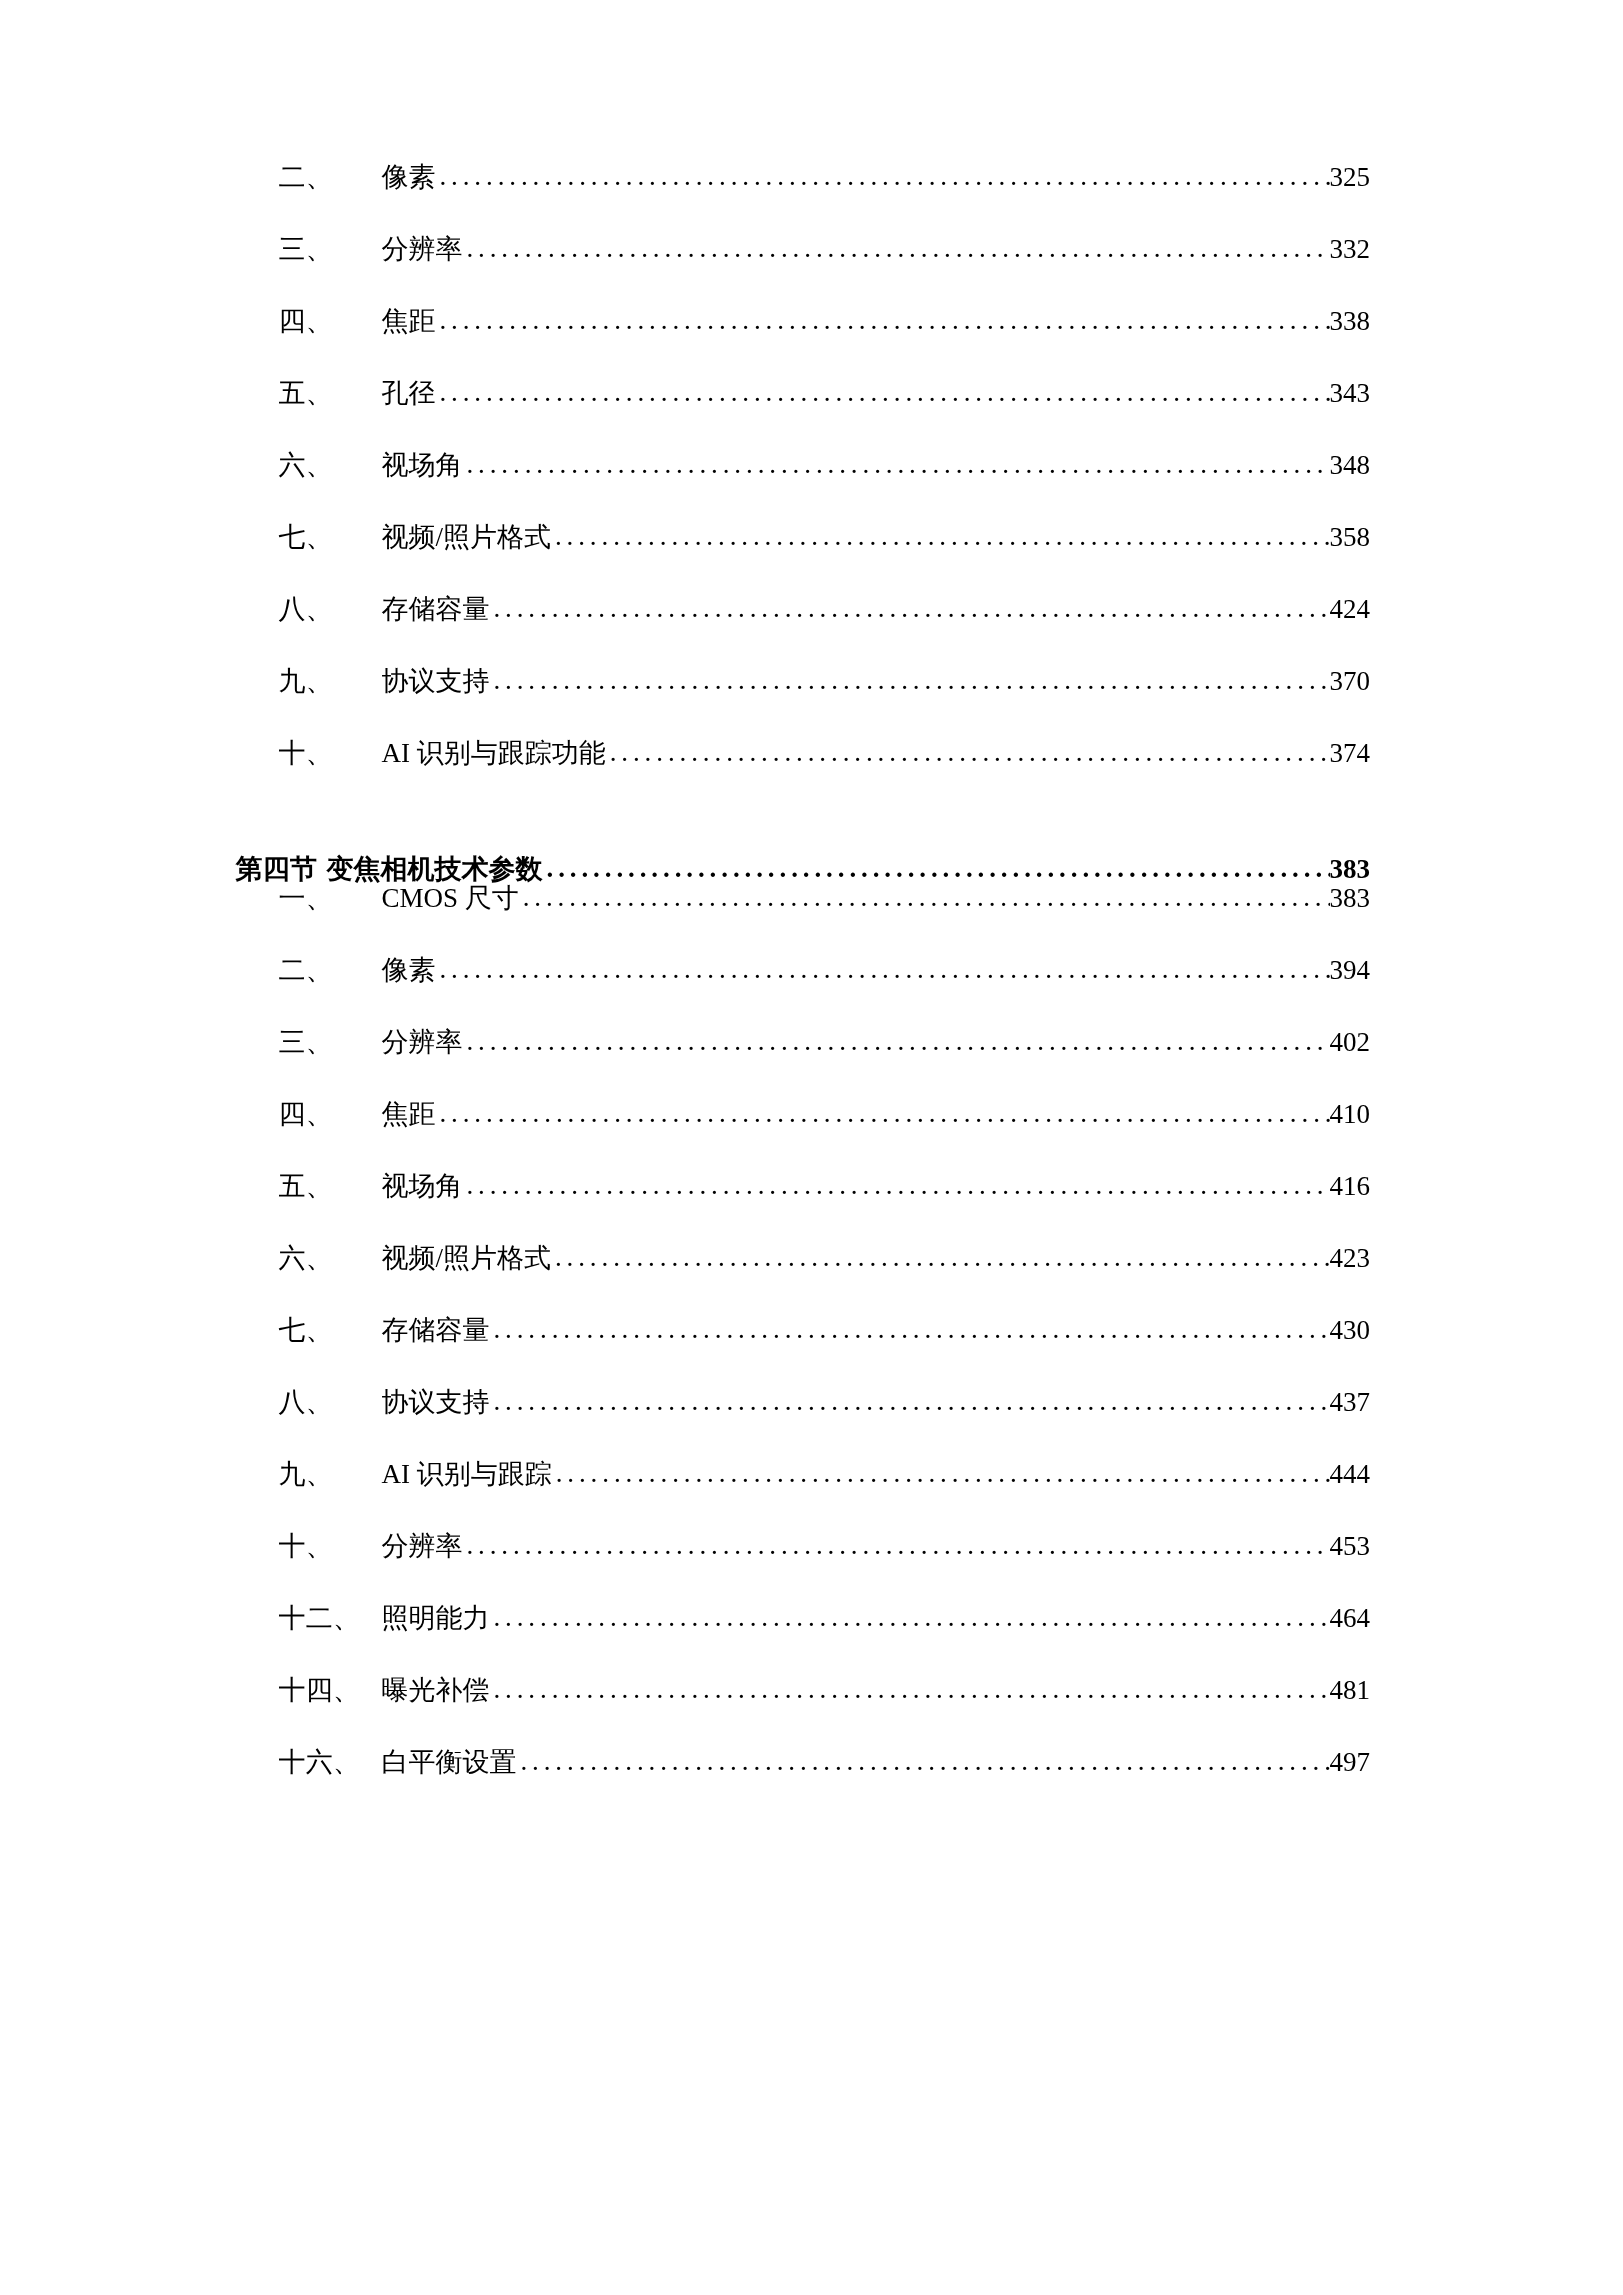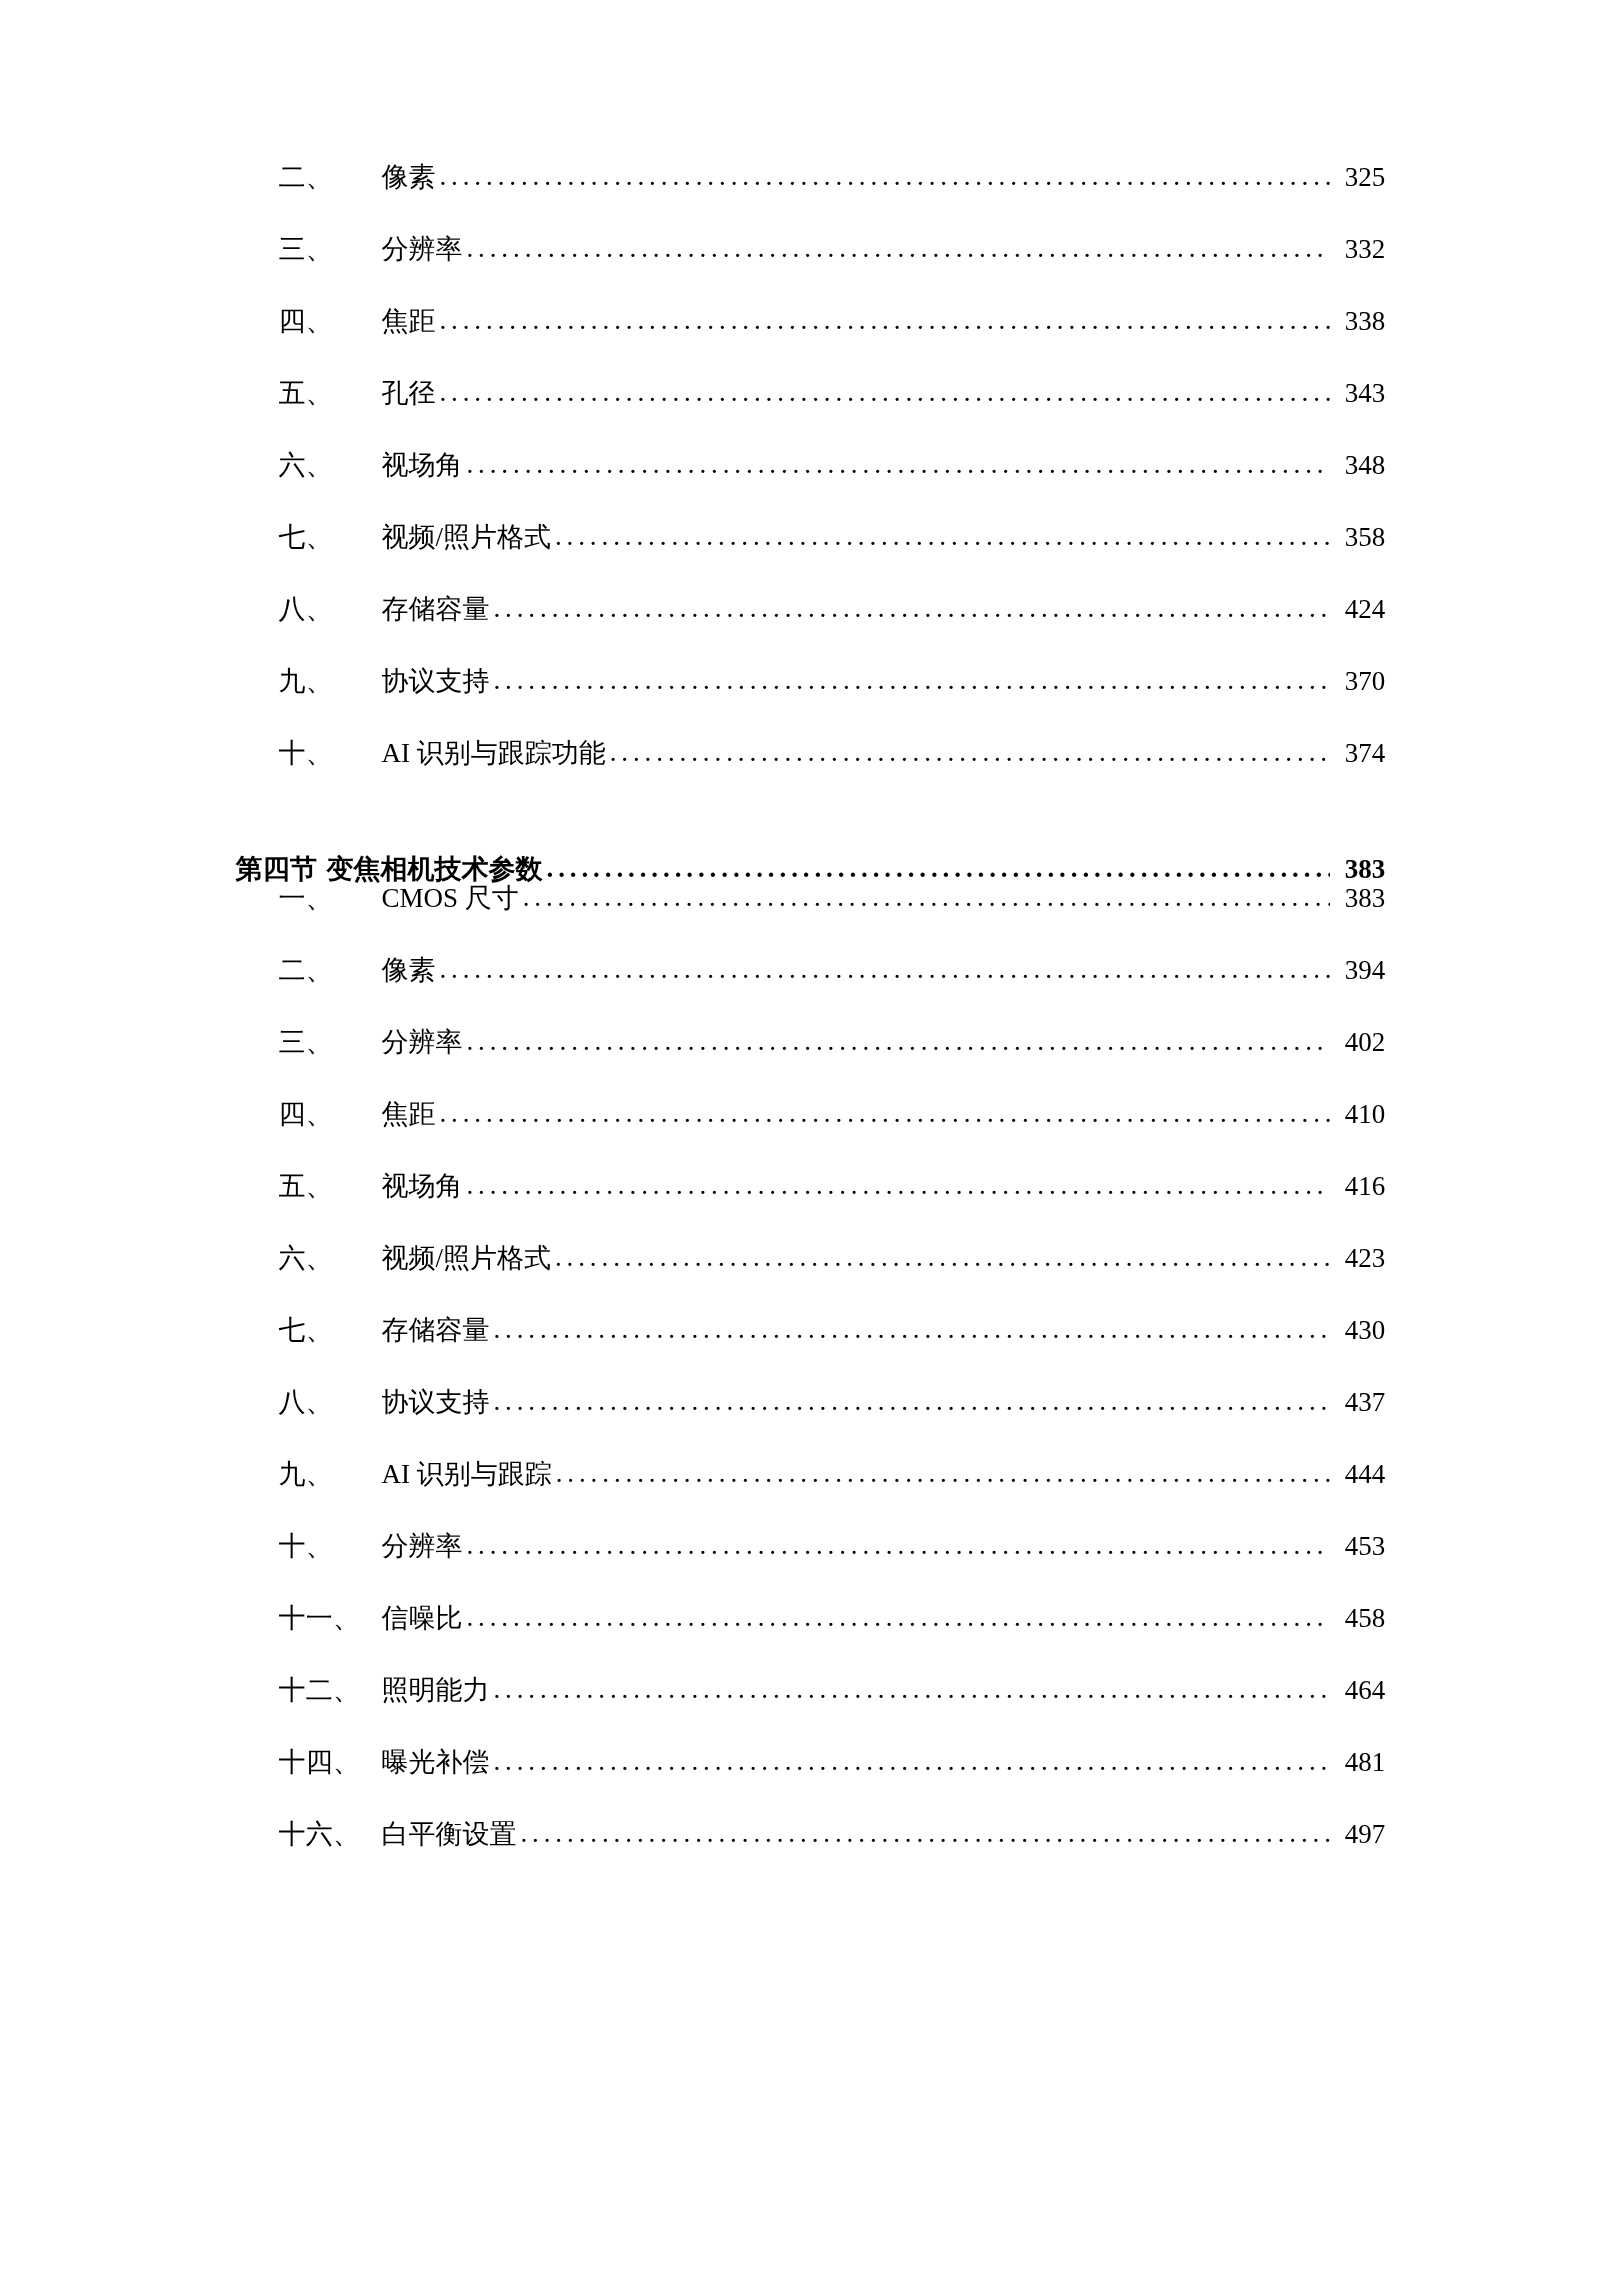--- a/index.html
+++ b/index.html
@@ -72,21 +72,21 @@
     color: #000;
     position: relative;
     top: -1.3px;
   }
   .leader::after {
     content: "..................................................................................................................................";
   }
   .page-no {
     flex: 0 0 auto;
     width: 71px;
-    text-align: center;
+    text-align: left;
     white-space: nowrap;
     font-family: "Liberation Serif", "DejaVu Serif", serif;
   }
   .lvl-section .page-no {
     font-weight: bold;
   }
 </style>
 </head>
 <body>
 
@@ -206,26 +206,20 @@
         <span class="leader"></span>
         <span class="page-no">444</span>
       </div>
       <div class="toc-row lvl-item">
         <span class="num">十、</span>
         <span class="label">分辨率</span>
         <span class="leader"></span>
         <span class="page-no">453</span>
       </div>
       <div class="toc-row lvl-item">
-        <span class="num">十一、</span>
-        <span class="label">信噪比</span>
-        <span class="leader"></span>
-        <span class="page-no">458</span>
-      </div>
-      <div class="toc-row lvl-item">
         <span class="num">十二、</span>
         <span class="label">照明能力</span>
         <span class="leader"></span>
         <span class="page-no">464</span>
       </div>
       <div class="toc-row lvl-item">
         <span class="num">十四、</span>
         <span class="label">曝光补偿</span>
         <span class="leader"></span>
         <span class="page-no">481</span>

